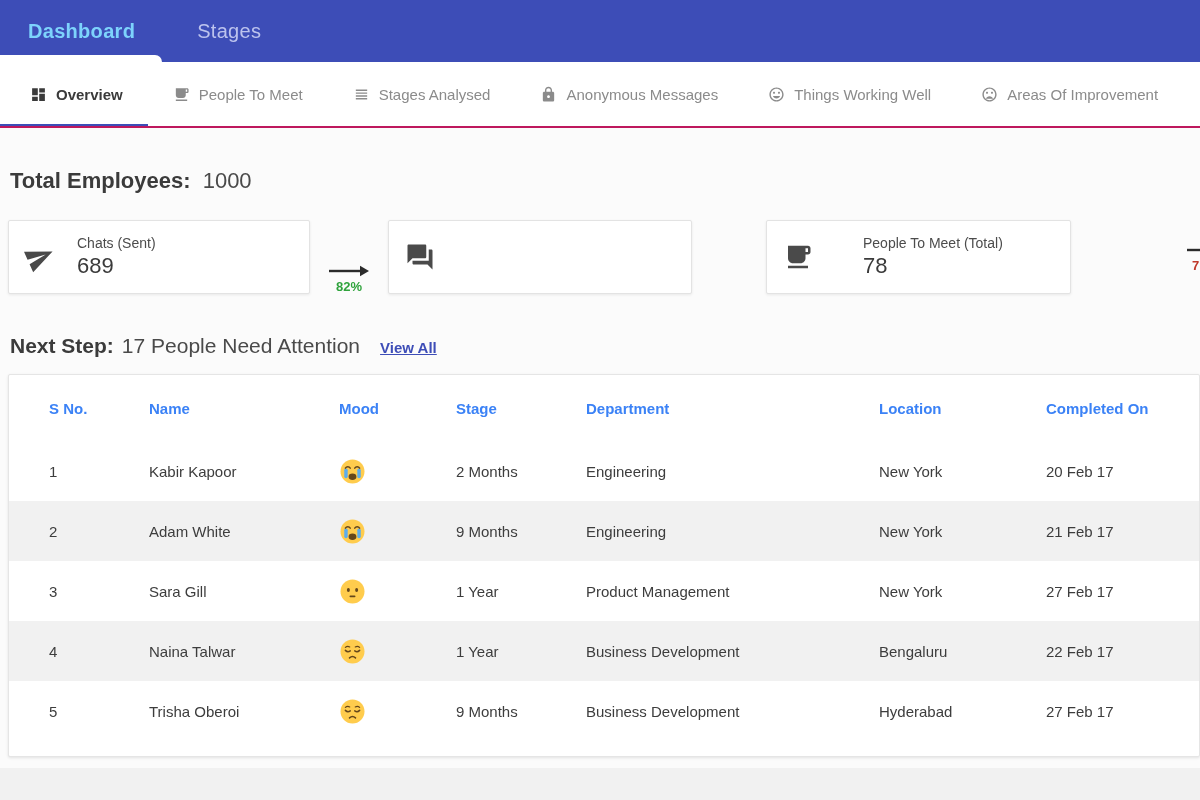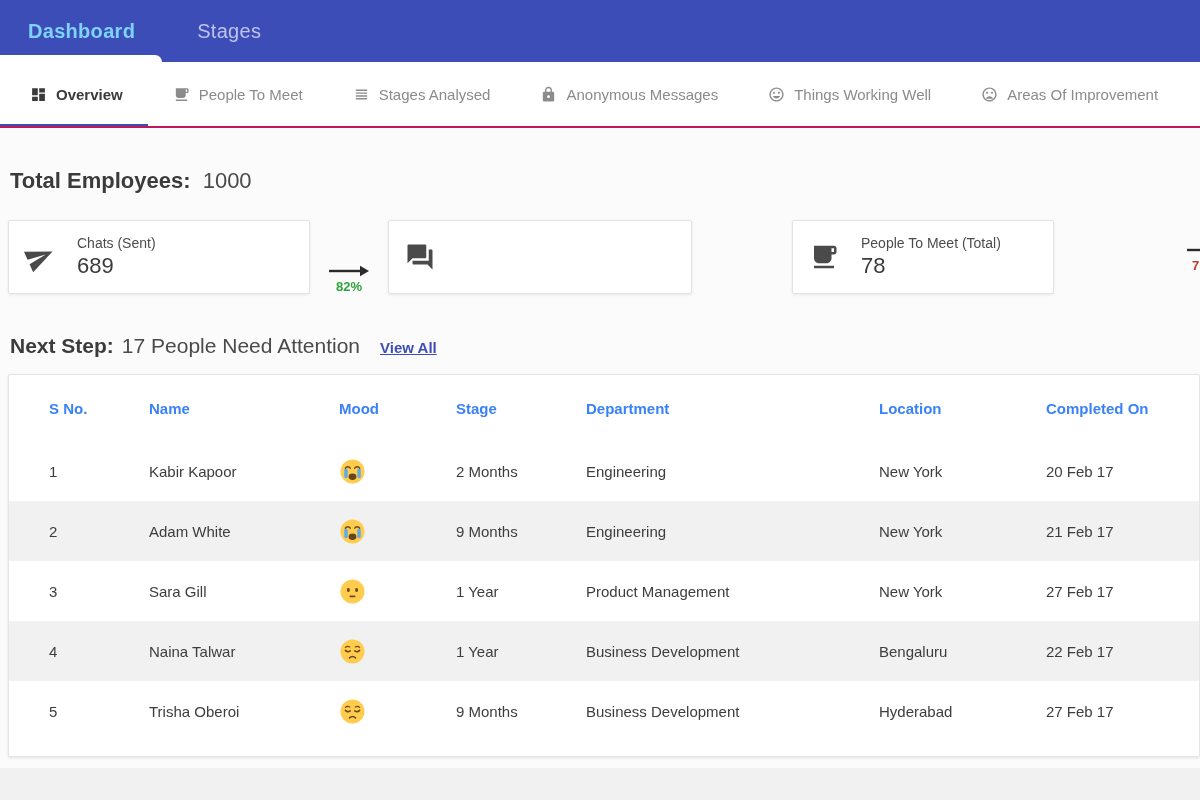--- a/index.html
+++ b/index.html
@@ -91,21 +91,21 @@
     border: 1px solid #e3e3e3;
     border-radius: 2px;
     box-shadow: 0 1px 3px rgba(0,0,0,.08);
     display: flex;
     align-items: center;
     padding-left: 16px;
     flex: 0 0 auto;
   }
   .card-1 { width: 302px; }
   .card-2 { width: 304px; }
-  .card-3 { width: 262px; margin-left: 100px; }
+  .card-3 { width: 305px; margin-left: 74px; gap: 28px; }
   .stat-card .icon svg { display: block; width: 30px; height: 30px; fill: #4a4a4a; }
   .stat-text { margin-left: 22px; }
   .stat-label { font-size: 14px; color: #4c4c4c; }
   .stat-value { font-size: 22px; color: #3b3b3b; margin-top: 2px; }
 
   .arrow-block {
     width: 78px;
     flex: 0 0 auto;
     display: flex;
     flex-direction: column;

